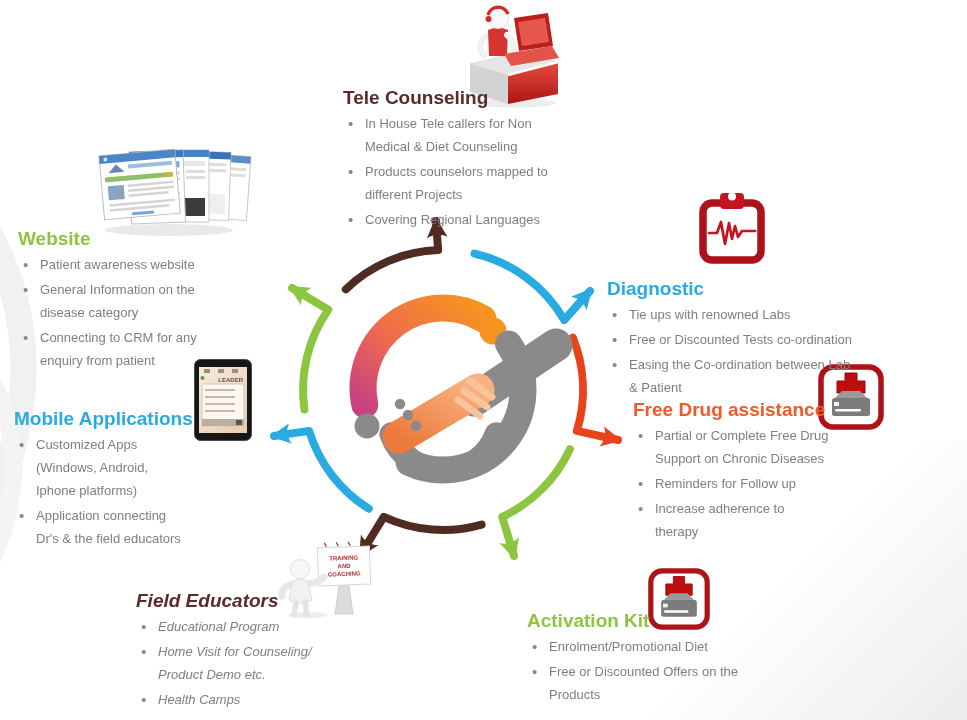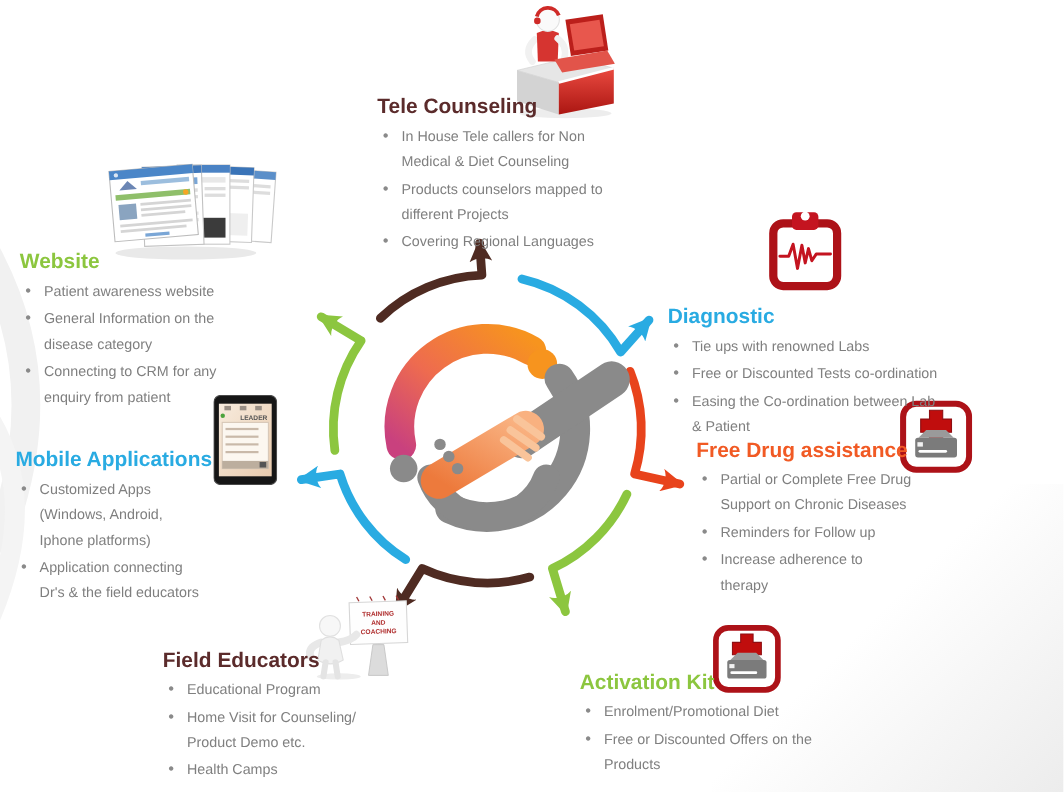--- a/index.html
+++ b/index.html
@@ -12,21 +12,21 @@
   .blist li{display:flex;margin:0 0 2px 0;}
   .blist li::before{content:"\2022";color:#8a8a8a;font-size:15px;width:17px;flex:0 0 17px;
                     padding-left:5px;line-height:23px;}
   .btext{font-size:13px;line-height:23px;color:#7f7f7f;white-space:pre-line;}
   
   #sec-tele{left:343px;top:88px;width:300px;}
   #sec-website{left:18px;top:209px;width:262px;margin-top:20px;}
   #sec-diagnostic{left:607px;top:241px;width:352px;margin-top:38px;}
   #sec-mobile{left:14px;top:409px;width:240px;}
   #sec-freedrug{left:633px;top:400px;width:285px;}
-  #sec-field{left:148px;top:591px;width:260px;}
+  #sec-field{left:136px;top:591px;width:260px;font-style:italic;}
   #sec-activation{left:527px;top:611px;width:320px;}
   
   .icon{position:absolute;}
   #icon-tele{left:462px;top:2px;}
   #icon-website{left:97px;top:146px;}
   #icon-diagnostic{left:698px;top:191px;}
   #icon-mobile{left:194px;top:359px;}
   #icon-freedrug{left:818px;top:362px;}
   #icon-field{left:278px;top:538px;}
   #icon-activation{left:648px;top:566px;}

